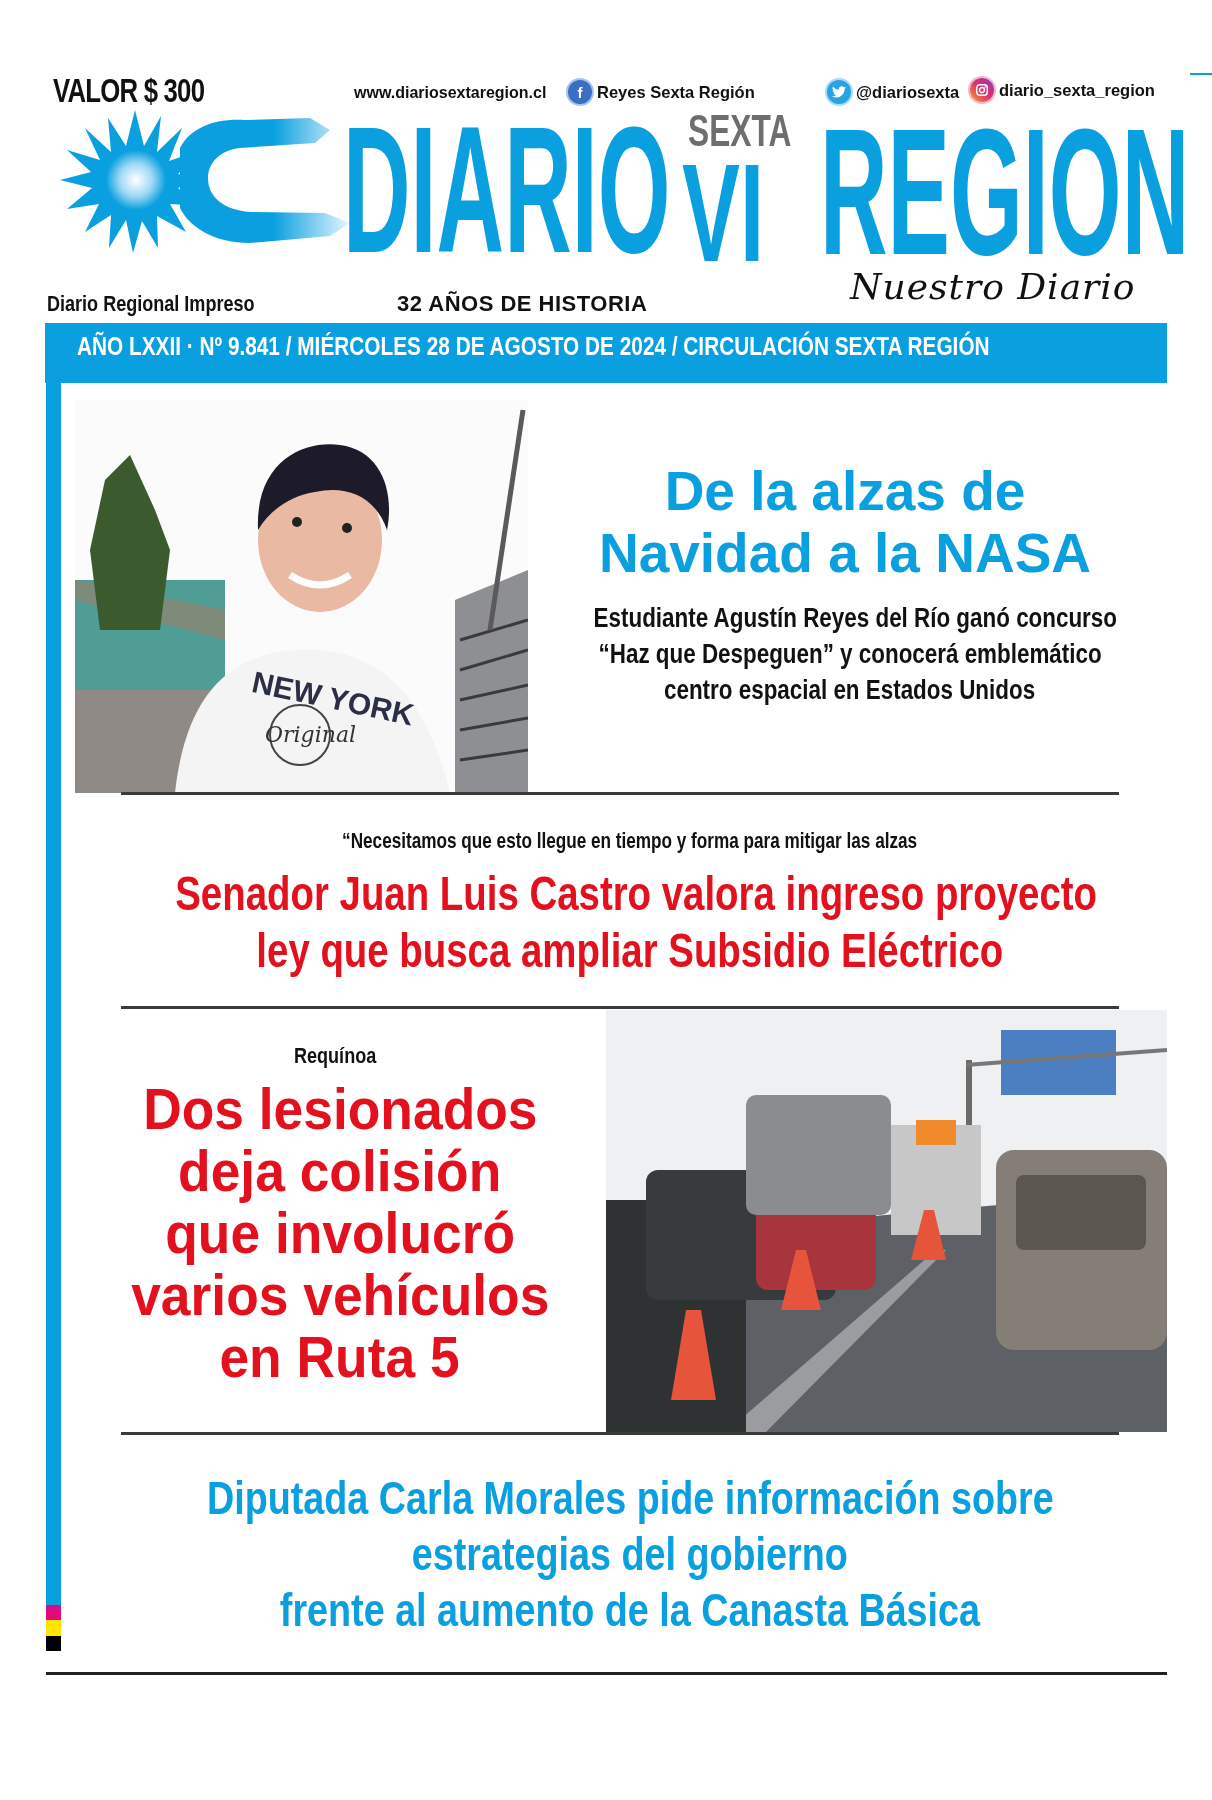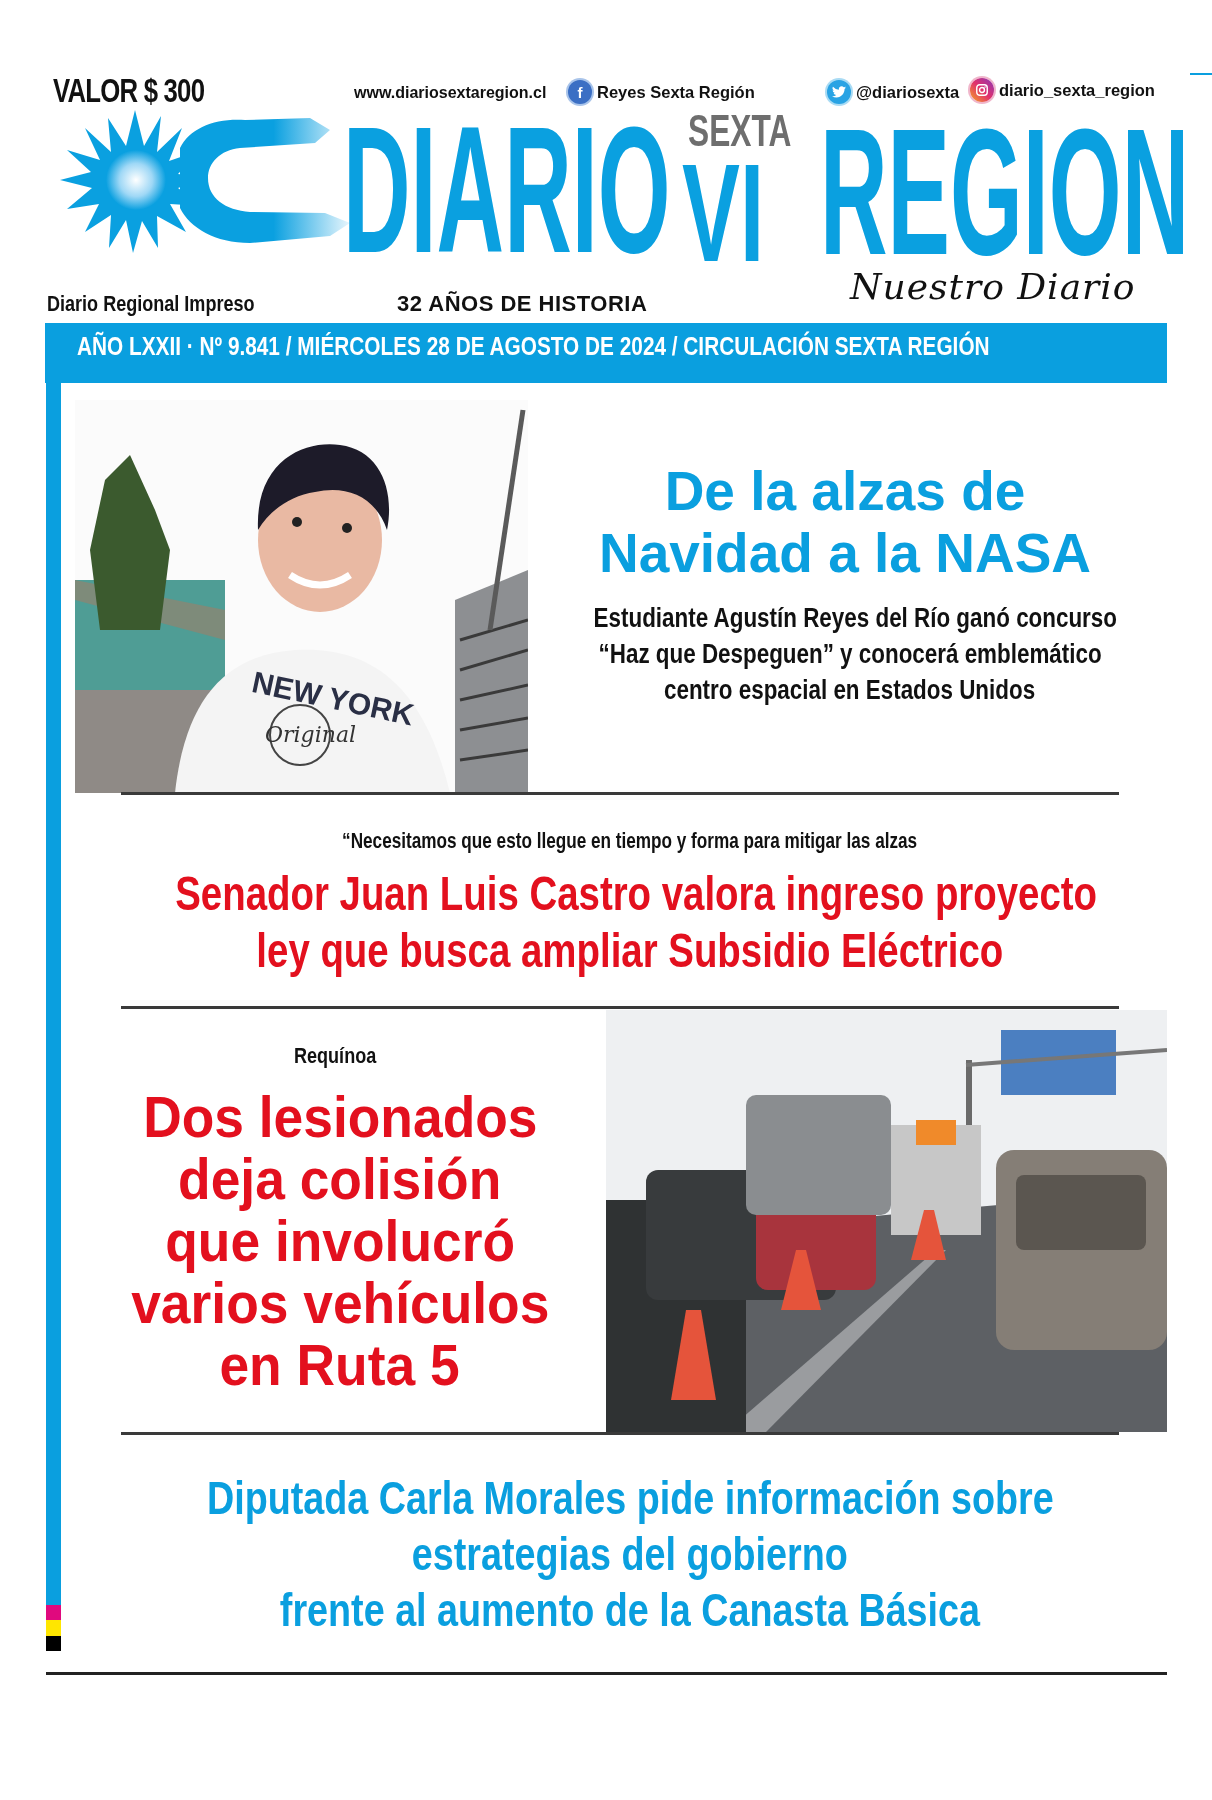--- a/index.html
+++ b/index.html
@@ -155,21 +155,21 @@
 <div class="abs h-red" style="left:60px;top:865px;width:1140px;font-size:48px;line-height:57px;">
   <div class="ctr"><span class="cond" style="transform:scaleX(0.80);transform-origin:center;">Senador Juan Luis Castro valora ingreso proyecto</span></div>
   <div class="ctr"><span class="cond" style="transform:scaleX(0.80);transform-origin:center;">ley que busca ampliar Subsidio Eléctrico</span></div>
 </div>
 
 <div class="abs hr" style="left:121px;top:1006px;width:998px;"></div>
 
 <div class="abs bold-black" style="left:270px;top:1043px;width:130px;font-size:22px;">
   <div class="ctr"><span class="cond" style="transform:scaleX(0.82);transform-origin:center;">Requínoa</span></div>
 </div>
-<div class="abs h-red" style="left:80px;top:1078px;width:520px;font-size:58px;line-height:62px;margin-top:8px;">
+<div class="abs h-red" style="left:80px;top:1078px;width:520px;font-size:58px;line-height:62px;">
   <div class="ctr"><span class="cond" style="transform:scaleX(0.92);transform-origin:center;">Dos lesionados</span></div>
   <div class="ctr"><span class="cond" style="transform:scaleX(0.92);transform-origin:center;">deja colisión</span></div>
   <div class="ctr"><span class="cond" style="transform:scaleX(0.92);transform-origin:center;">que involucró</span></div>
   <div class="ctr"><span class="cond" style="transform:scaleX(0.92);transform-origin:center;">varios vehículos</span></div>
   <div class="ctr"><span class="cond" style="transform:scaleX(0.92);transform-origin:center;">en Ruta 5</span></div>
 </div>
 
 <div class="abs photo" style="left:606px;top:1010px;width:561px;height:422px;">
   <svg width="561" height="422" viewBox="0 0 561 422">
     <rect width="561" height="422" fill="#eef0f2"></rect>

